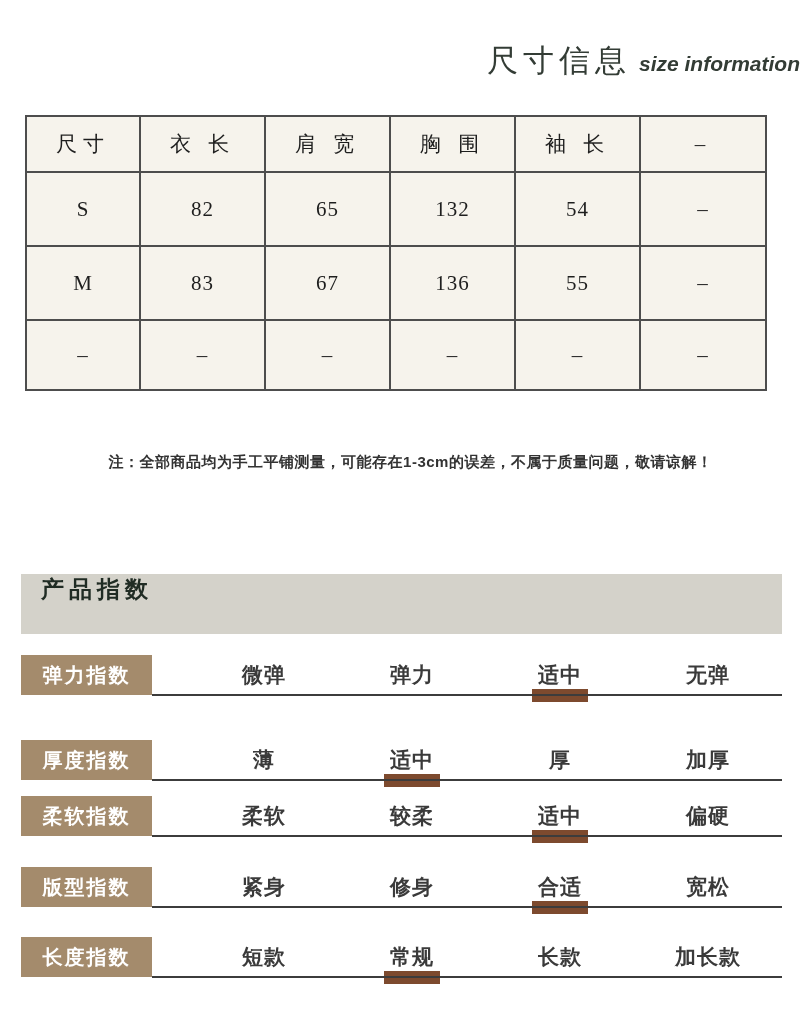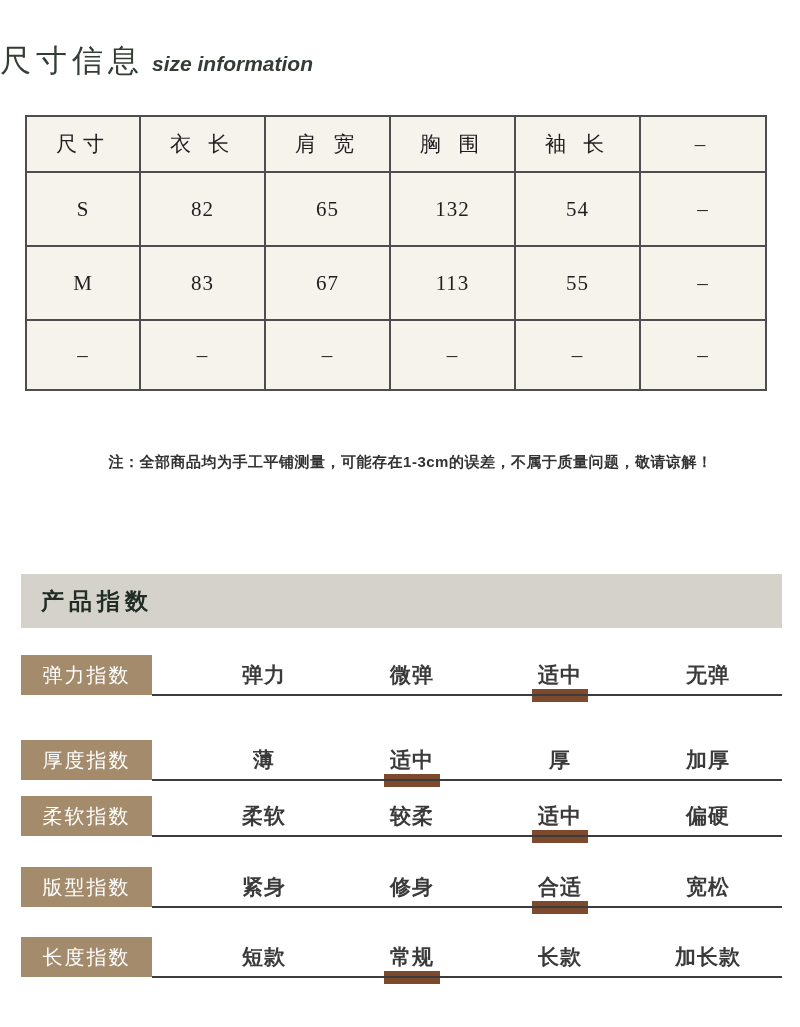--- a/index.html
+++ b/index.html
@@ -8,21 +8,21 @@
     width: 800px; height: 1027px;
     background: #ffffff;
     position: relative;
     font-family: "Liberation Sans", sans-serif;
     overflow: hidden;
   }
 
   
   .title-wrap {
     position: absolute; top: 40px; left: 0; width: 100%;
-    text-align: left; white-space: nowrap;
+    text-align: right; white-space: nowrap;
   }
   .title-zh {
     font-family: "Liberation Serif", "DejaVu Serif", serif;
     font-size: 31px; letter-spacing: 5px; color: #333c35; font-weight: 500;
   }
   .title-en {
     font-family: "Liberation Sans", sans-serif;
     font-style: italic; font-weight: 600;
     font-size: 21px; color: #333c35; margin-left: 8px; letter-spacing: 0px;
   }
@@ -52,42 +52,42 @@
     position: absolute; top: 453px; left: 0; width: 100%;
     text-align: center;
     font-size: 15px; font-weight: 700; color: #333333;
     letter-spacing: 0.5px;
     padding-left: 21px;
   }
 
   
   .section-bar {
     position: absolute; left: 21px; top: 574px;
-    width: 761px; height: 54px;
+    width: 761px; height: 60px;
     background: #d4d2ca;
-    display: flex; align-items: center;
+    display: flex; align-items: flex-start;
     padding-left: 20px;
   }
   .section-title {
     font-size: 23px; font-weight: 700; color: #202c24;
     letter-spacing: 5px;
   }
 
   .index-row {
     position: absolute; left: 21px; width: 761px; height: 40px;
   }
   .index-row .row-line {
     position: absolute; left: 131px; right: 0; bottom: -1px;
     height: 2px; background: #3c3c3c;
   }
   .index-label {
     position: absolute; left: 0; top: 0; width: 131px; height: 40px;
     background: #a48b6c;
     display: flex; align-items: center; justify-content: center;
-    color: #ffffff; font-size: 20px; font-weight: 400;
+    color: #ffffff; font-size: 20px; font-weight: 700;
     letter-spacing: 2px;
   }
   .options {
     position: absolute; left: 169px; right: 0; top: 0; bottom: 0;
     display: flex;
   }
   .option {
     flex: 1; position: relative;
     display: flex; align-items: center; justify-content: center;
     font-size: 21px; font-weight: 700; color: #3a3a3a;
@@ -135,21 +135,21 @@
       <td>82</td>
       <td>65</td>
       <td>132</td>
       <td>54</td>
       <td>–</td>
     </tr>
     <tr class="r2">
       <td>M</td>
       <td>83</td>
       <td>67</td>
-      <td>113</td>
+      <td>136</td>
       <td>55</td>
       <td>–</td>
     </tr>
     <tr class="r3">
       <td>–</td>
       <td>–</td>
       <td>–</td>
       <td>–</td>
       <td>–</td>
       <td>–</td>
@@ -159,22 +159,22 @@
 
 <div class="note">注：全部商品均为手工平铺测量，可能存在1-3cm的误差，不属于质量问题，敬请谅解！</div>
 
 <div class="section-bar">
   <span class="section-title">产品指数</span>
 </div>
 
 <div class="index-row row-0">
   <div class="index-label">弹力指数</div>
   <div class="options">
+    <span class="option">微弹</span>
     <span class="option">弹力</span>
-    <span class="option">微弹</span>
     <span class="option selected">适中</span>
     <span class="option">无弹</span>
   </div>
   <div class="row-line"></div>
 </div>
 
 <div class="index-row row-1">
   <div class="index-label">厚度指数</div>
   <div class="options">
     <span class="option">薄</span>

